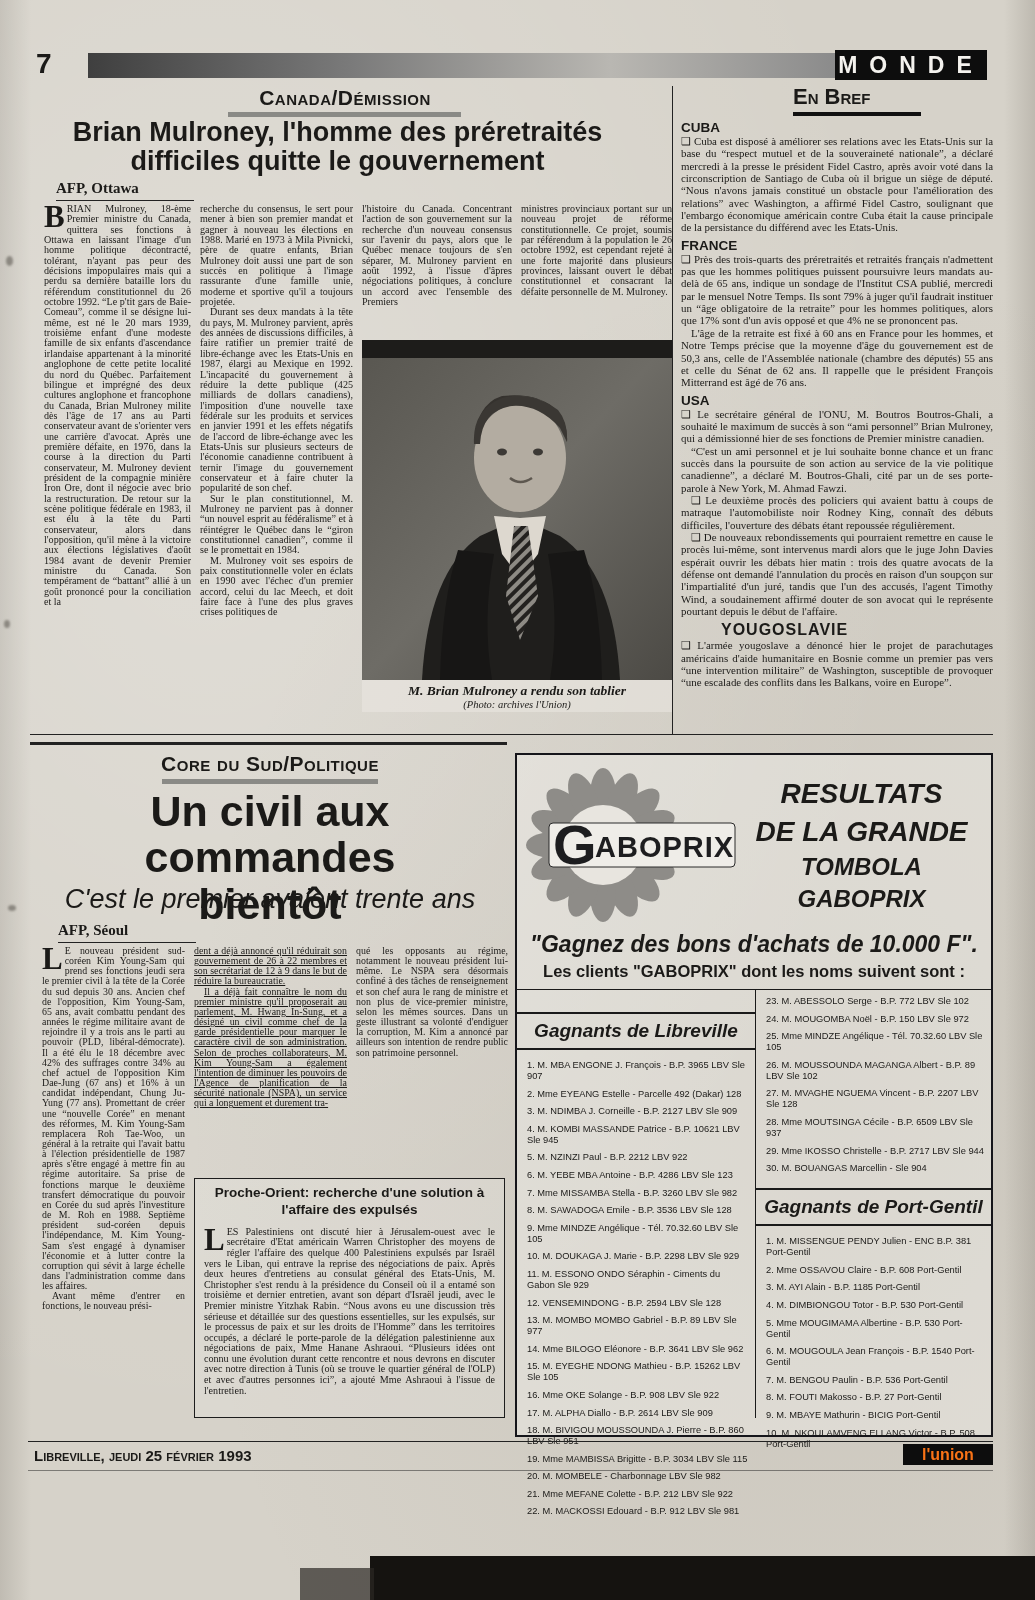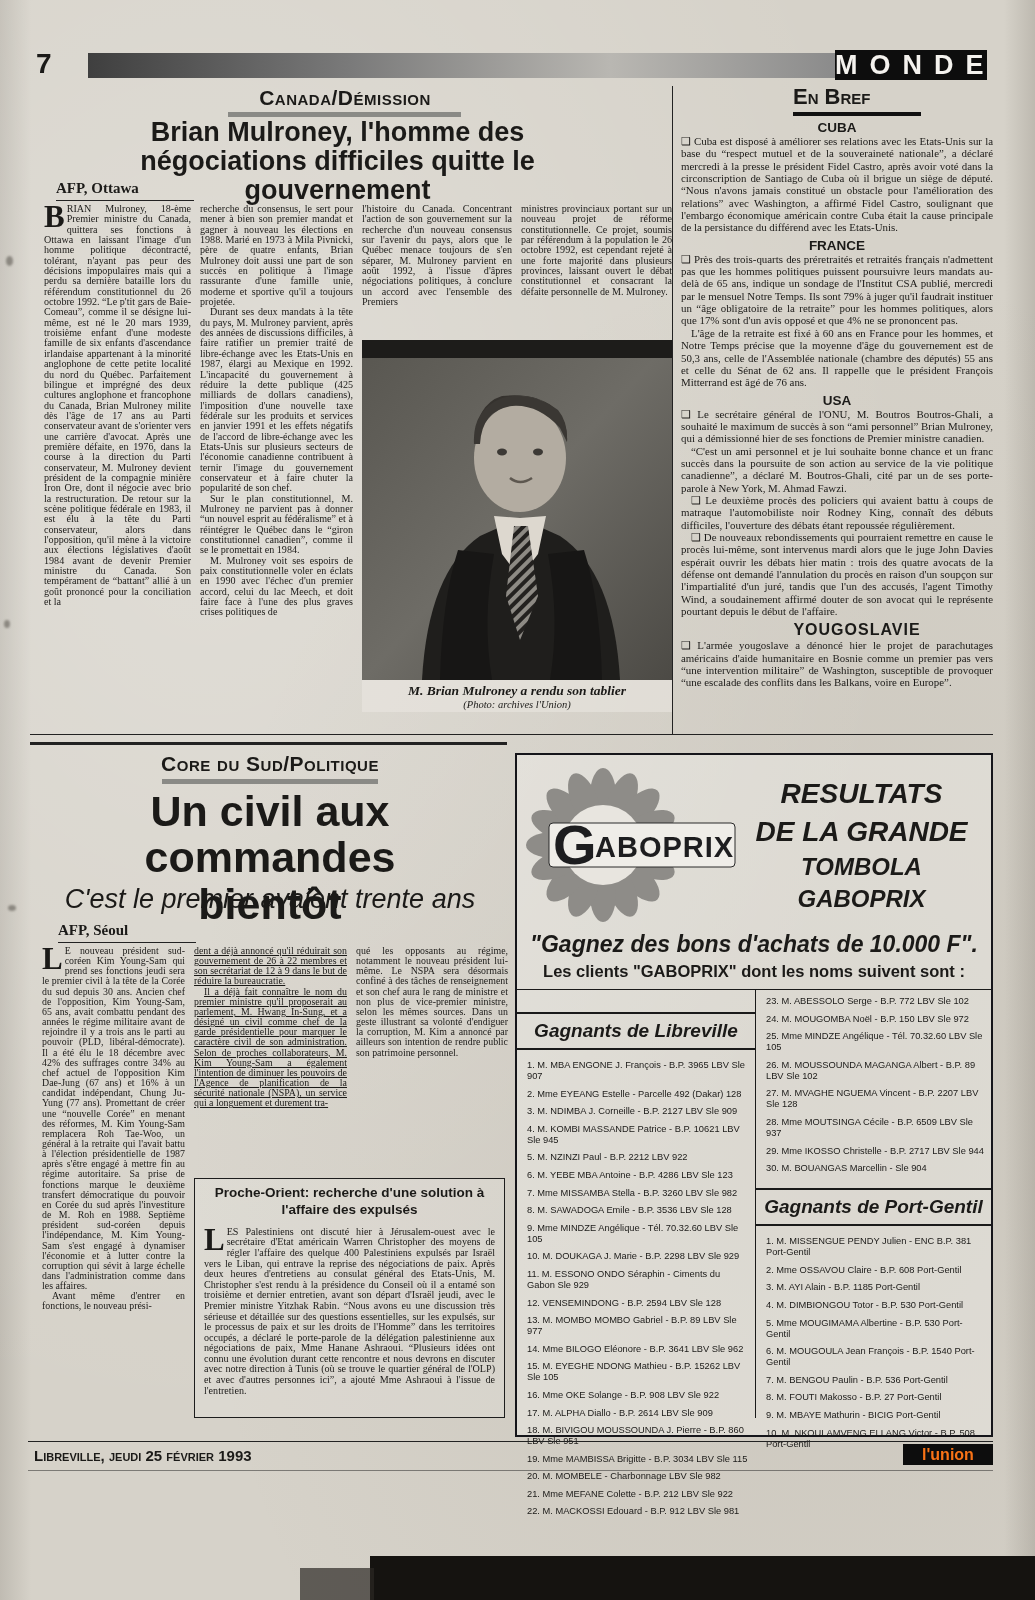--- a/index.html
+++ b/index.html
@@ -10,40 +10,40 @@
       radial-gradient(ellipse at 20% 30%, rgba(255,255,255,.25), rgba(0,0,0,0) 60%),
       radial-gradient(ellipse at 80% 70%, rgba(120,110,95,.12), rgba(0,0,0,0) 55%),
       linear-gradient(90deg, rgba(90,85,75,.18) 0, rgba(0,0,0,0) 3%, rgba(0,0,0,0) 97%, rgba(90,85,75,.2) 100%);
     font-family:"Liberation Serif", serif; color:#1b1a18;
   }
   .abs{position:absolute;}
   
   .page-num{font-family:"Liberation Sans",sans-serif;font-weight:bold;font-size:28px;}
   .grad-bar{background:linear-gradient(90deg,#3f3f3f 0%,#7a7a7a 35%,#b9b7b2 70%,#8b8b8b 100%);}
   .monde-box{background:#0d0d0d;color:#f4f2ee;font-family:"Liberation Sans",sans-serif;
-    font-weight:bold;font-size:27px;letter-spacing:12px;text-align:center;line-height:30px;}
+    font-weight:bold;font-size:23px;letter-spacing:12px;text-align:center;line-height:30px;}
   
   .kicker{font-family:"Liberation Sans",sans-serif;font-weight:bold;font-variant:small-caps;
     font-size:21px;text-align:center;letter-spacing:.5px;}
   .kicker-bar{background:#8a8a86;height:5px;}
   .headline{font-family:"Liberation Sans",sans-serif;font-weight:bold;text-align:center;line-height:1.08;}
   .byline{font-weight:bold;font-size:15px;}
   .byline-rule{border-bottom:1.6px solid #222;width:138px;margin-top:3px;}
   
   .bodycol{font-size:10.1px;line-height:10.35px;text-align:justify;overflow:hidden;}
   .bodycol p{margin:0;}
   .bodycol p + p{text-indent:10px;}
   .dropcap{float:left;font-weight:bold;font-size:31px;line-height:25px;padding-right:2px;}
   
   .caption{font-style:italic;font-weight:bold;text-align:center;font-size:13.5px;}
   .caption-credit{font-style:italic;text-align:center;font-size:10.5px;font-weight:normal;}
   
   .enbref-title{font-family:"Liberation Sans",sans-serif;font-weight:bold;font-variant:small-caps;font-size:22px;}
   .enbref-rule{background:#111;height:3.5px;width:128px;margin-top:2px;}
-  .brief-title{font-family:"Liberation Sans",sans-serif;font-weight:bold;font-size:13.5px;margin-top:4px;text-align:center;}
+  .brief-title{font-family:"Liberation Sans",sans-serif;font-weight:bold;font-size:13.5px;margin-top:4px;}
   .brief-title.big{font-size:16px;letter-spacing:1px;padding-left:40px;}
   .brief-body{font-size:10.9px;line-height:12.35px;text-align:justify;}
   .brief-body p{margin:0;}
   .brief-body p + p{text-indent:10px;}
   
   .hrule{background:#222;}
   .vrule{background:#222;width:1.4px;}
   
   .subtitle{font-family:"Liberation Sans",sans-serif;font-style:italic;font-size:27px;text-align:center;}
   
@@ -73,21 +73,21 @@
 </style>
 </head>
 <body>
 
 <div class="abs page-num" style="left:36px;top:48px;">7</div>
 <div class="abs grad-bar" style="left:88px;top:53px;width:747px;height:25px;"></div>
 <div class="abs monde-box" style="left:835px;top:50px;width:152px;height:30px;">MONDE</div>
 
 <div class="abs kicker" style="left:150px;top:86px;width:390px;">Canada/Démission</div>
 <div class="abs kicker-bar" style="left:228px;top:112px;width:233px;"></div>
-<div class="abs headline" style="left:65px;top:118px;width:545px;font-size:27px;">Brian Mulroney, l'homme des négociations difficiles quitte le gouvernement</div>
+<div class="abs headline" style="left:65px;top:118px;width:545px;font-size:27px;">Brian Mulroney, l'homme des préretraités difficiles quitte le gouvernement</div>
 
 <div class="abs byline" style="left:56px;top:180px;">
   <span>AFP, Ottawa</span>
   <div class="byline-rule"></div>
 </div>
 
 <div class="abs" style="left:44px;top:204px;width:628px;height:531px;display:flex;gap:9px;">
   <div class="bodycol" style="width:147px;height:531px;">
       <p><span class="dropcap">B</span>RIAN Mulroney, 18-ème Premier ministre du Canada, quittera ses fonctions à Ottawa en laissant l'image d'un homme politique décontracté, tolérant, n'ayant pas peur des décisions impopulaires mais qui a perdu sa dernière bataille lors du référendum constitutionnel du 26 octobre 1992. “Le p'tit gars de Baie-Comeau”, comme il se désigne lui-même, est né le 20 mars 1939, troisième enfant d'une modeste famille de six enfants d'ascendance irlandaise appartenant à la minorité anglophone de cette petite localité du nord du Québec. Parfaitement bilingue et imprégné des deux cultures anglophone et francophone du Canada, Brian Mulroney milite dès l'âge de 17 ans au Parti conservateur avant de s'orienter vers une carrière d'avocat. Après une première défaite, en 1976, dans la course à la direction du Parti conservateur, M. Mulroney devient président de la compagnie minière Iron Ore, dont il négocie avec brio la restructuration. De retour sur la scène politique fédérale en 1983, il est élu à la tête du Parti conservateur, alors dans l'opposition, qu'il mène à la victoire aux élections législatives d'août 1984 avant de devenir Premier ministre du Canada. Son tempérament de “battant” allié à un goût prononcé pour la conciliation et la</p>
     </div>

